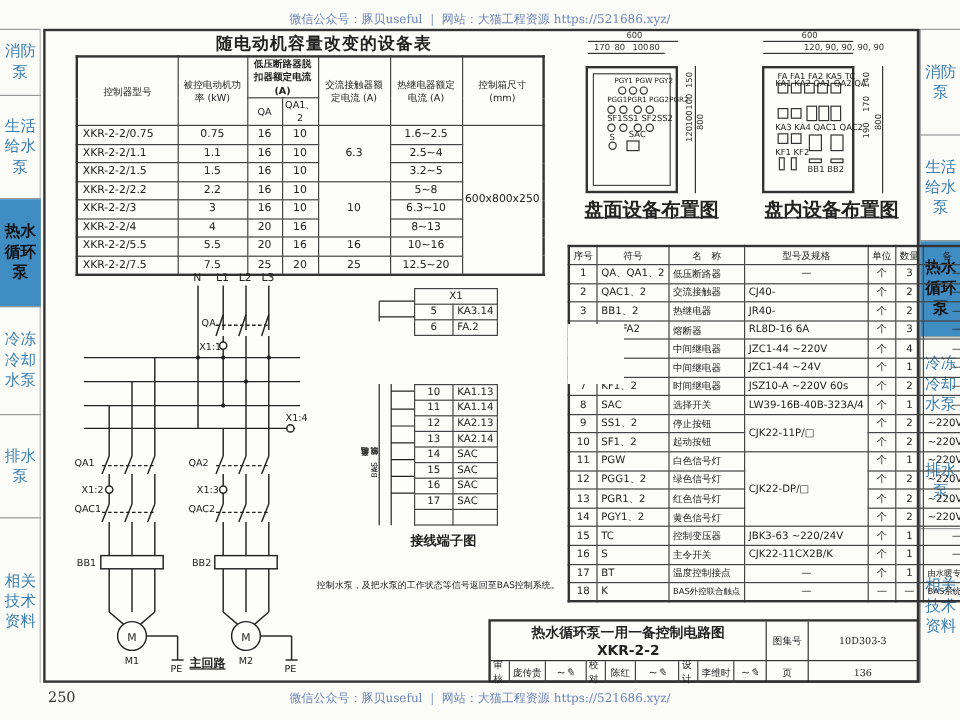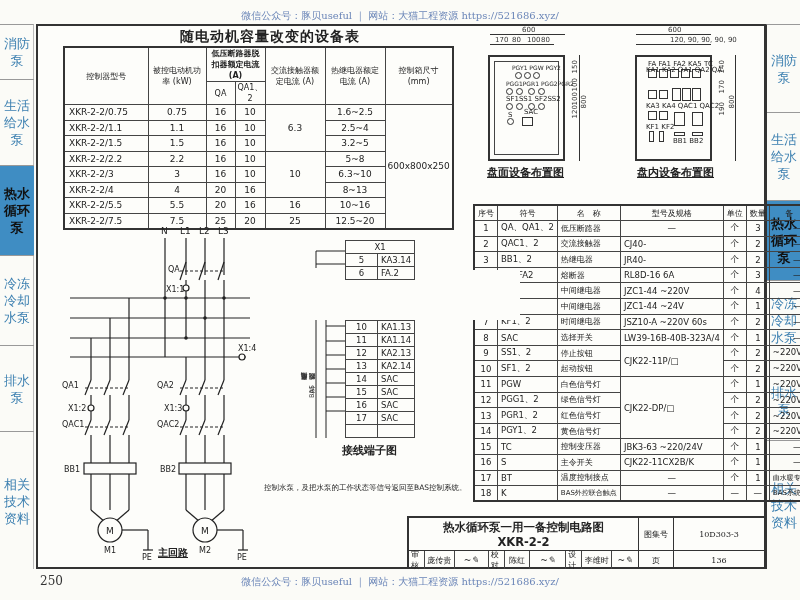--- a/index.html
+++ b/index.html
@@ -21,21 +21,21 @@
   table { border-collapse: collapse; }
   .eq-table { position: absolute; left: 63px; top: 46px; font-size: 9px; }
   .eq-table td, .eq-table th { border: 1px solid #444; text-align: center; height: 15.5px; padding: 0 2px; font-weight: normal; }
   .eq-table th { font-size: 8px; line-height: 11px; }
   .eq-table td.model { text-align: left; padding-left: 4px; width: 82px; }
 
   
   .dim { position: absolute; font-size: 7px; color: #333; }
   .panel-box { position: absolute; border: 2px solid #333; }
   .panel-inner { position: absolute; border: 1px solid #444; }
-  .drawing-caption { position: absolute; font-size: 11px; font-weight: bold; text-decoration: underline; color: #222; }
+  .drawing-caption { position: absolute; font-size: 16px; font-weight: bold; text-decoration: underline; color: #222; }
   .comp-label { position: absolute; font-size: 7px; color: #222; white-space: nowrap; }
   .sq { position: absolute; width: 9px; height: 9px; border: 1px solid #333; }
   .rect { position: absolute; border: 1px solid #333; }
   .lamp { position: absolute; width: 7px; height: 7px; border: 1px solid #333; border-radius: 50%; }
 
   
   .parts-table { position: absolute; left: 473px; top: 204px; font-size: 8.5px; }
   .parts-table td, .parts-table th { border: 1px solid #444; height: 15.6px; padding: 0 3px; white-space: nowrap; font-weight: normal; }
   .parts-table th { font-size: 8px; }
   .parts-table td.c { text-align: center; }

